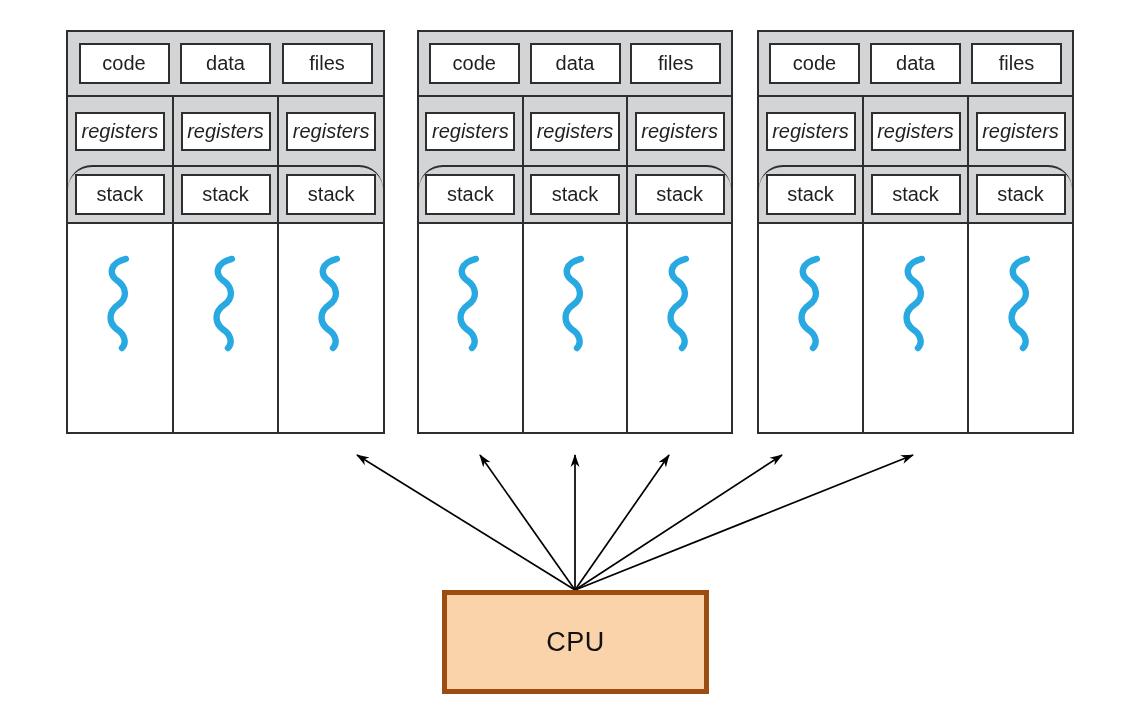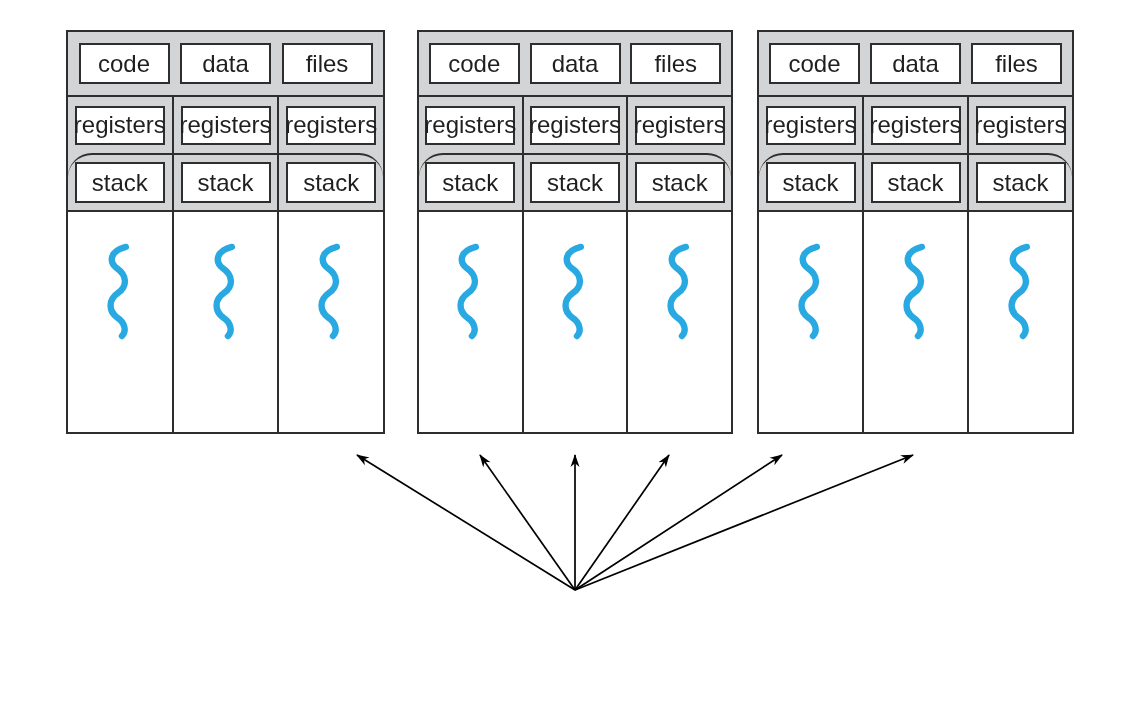--- a/index.html
+++ b/index.html
@@ -41,32 +41,32 @@
   .shared-row {
     height: 63px;
     display: flex;
     justify-content: space-evenly;
     align-items: center;
   }
   .mini-box {
     background: var(--box-fill);
     border: 2px solid var(--box-border);
     color: var(--label-text);
-    font-size: 24px;
+    font-size: 20px;
     display: flex;
     align-items: center;
     justify-content: center;
   }
   .shared-row .mini-box { width: 91px; height: 41px; }
 
   .cell-row {
     display: flex;
     border-top: 2px solid var(--box-border);
   }
-  .cell-row.reg-row   { height: 58px; }
+  .cell-row.reg-row   { height: 70px; font-style: italic; }
   .cell-row.stack-row { height: 57px; border-radius: 24px; }
   .cell {
     flex: 1;
     display: flex;
     align-items: center;
     justify-content: center;
     border-left: 2px solid var(--box-border);
   }
   .cell:first-child { border-left: none; }
   .reg-row .mini-box   { width: 90px; height: 39px; }
@@ -281,14 +281,17 @@
     <g id="arrow-group">
         <line x1="575" y1="590" x2="357" y2="455" stroke="#000000" stroke-width="1.7" marker-end="url(#ah)"></line>
         <line x1="575" y1="590" x2="480" y2="455" stroke="#000000" stroke-width="1.7" marker-end="url(#ah)"></line>
         <line x1="575" y1="590" x2="575" y2="455" stroke="#000000" stroke-width="1.7" marker-end="url(#ah)"></line>
         <line x1="575" y1="590" x2="669" y2="455" stroke="#000000" stroke-width="1.7" marker-end="url(#ah)"></line>
         <line x1="575" y1="590" x2="782" y2="455" stroke="#000000" stroke-width="1.7" marker-end="url(#ah)"></line>
         <line x1="575" y1="590" x2="913" y2="455" stroke="#000000" stroke-width="1.7" marker-end="url(#ah)"></line>
       </g>
   </svg>
 
+  <div class="cpu-box">
+    <span>CPU</span>
+  </div>
 
 </div>
 
 </body></html>

